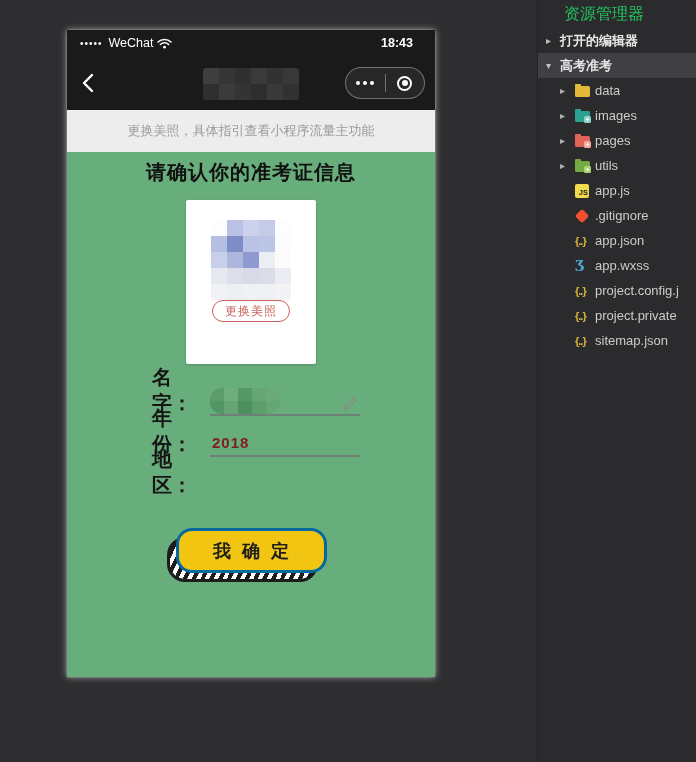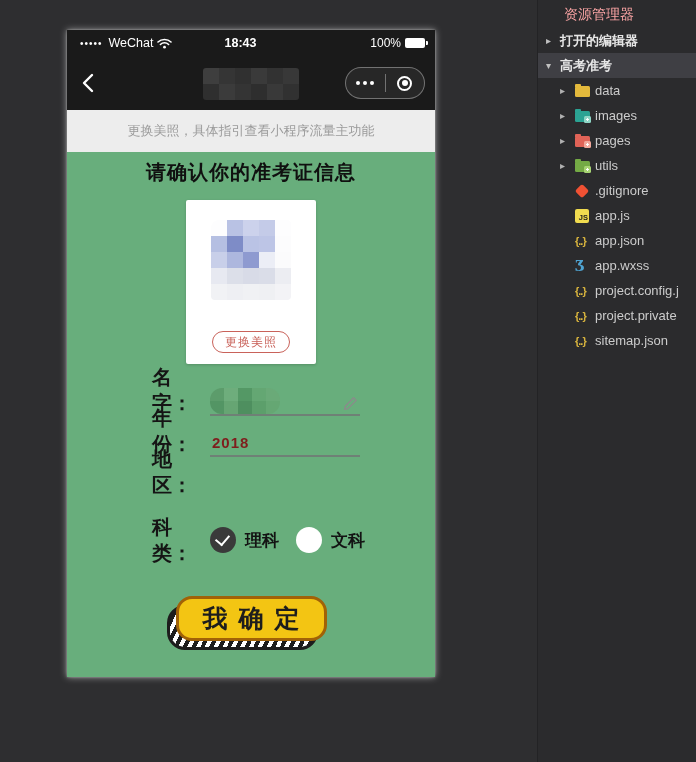--- a/index.html
+++ b/index.html
@@ -37,21 +37,21 @@
   .adbanner { height:42px; background:#ededed; color:#9b9b9b; font-size:13px;
     display:flex; align-items:center; justify-content:center; }
 
   .content { flex:1; background:#68ae7c; overflow:hidden; }
   .page-title { margin-top:7px; text-align:center; font-size:20px; font-weight:bold; color:#101010; letter-spacing:1px; }
 
   .photo-card { width:130px; height:164px; background:#fff; margin:14px auto 0; border-radius:2px;
     box-shadow:0 1px 3px rgba(0,0,0,.18); display:flex; flex-direction:column; align-items:center; }
   .photo-mosaic { margin-top:20px; display:grid; grid-template-columns:repeat(5,16px); grid-auto-rows:16px;
     border-radius:8px 4px 4px 4px; overflow:hidden; }
-  .change-pill { margin-top:31px; width:78px; height:22px; border:1px solid #c9625a; border-radius:11px;
+  .change-pill { width:78px; height:22px; border:1px solid #c9625a; border-radius:11px;
     color:#c9625a; font-size:12px; display:flex; align-items:center; justify-content:center;
     background:#fff; cursor:pointer; letter-spacing:1px; }
 
   .form { margin:24px 0 0 85px; width:230px; }
   .form-row { display:flex; align-items:flex-end; margin-bottom:13px; height:28px; }
   .f-label { font-size:20px; font-weight:bold; color:#151515; width:58px; flex:0 0 58px; line-height:26px; }
   .f-field { width:150px; border-bottom:2px solid #6f8076; height:28px; position:relative;
     display:flex; align-items:center; }
   .f-value { font-size:15px; font-weight:bold; color:#7f1d1d; padding-left:2px; letter-spacing:1px; }
   .name-mosaic { display:grid; grid-template-columns:repeat(5,14px); grid-auto-rows:13px;
@@ -66,28 +66,28 @@
   .opt-circle.unchecked { background:#fff; }
   .opt-circle.checked::after { content:""; position:absolute; left:8px; top:5px; width:7px; height:11px;
     border-right:2.5px solid #fff; border-bottom:2.5px solid #fff; transform:rotate(40deg); }
   .opt-label { font-size:17px; font-weight:bold; color:#131313; }
 
   .confirm-wrap { position:relative; width:151px; height:45px; margin:30px auto 0; cursor:pointer; }
   .confirm-base { position:absolute; left:-9px; top:9px; width:100%; height:100%;
     border:3px solid #1d1d1d; border-radius:18px;
     background:repeating-linear-gradient(115deg,#ffffff 0 4px,#1d1d1d 4px 8px); }
   .confirm-face { position:absolute; left:0; top:0; width:100%; height:100%;
-    background:#f3c513; border:3px solid #a16207; border-radius:16px;
+    background:#f3c513; border:3px solid #0369a1; border-radius:16px;
     display:flex; align-items:center; justify-content:center;
-    font-size:25px; font-weight:bold; color:#1d1d1d; letter-spacing:11px; padding-left:11px; }
+    font-size:18px; font-weight:bold; color:#1d1d1d; letter-spacing:11px; padding-left:11px; }
 
   
   .explorer { position:absolute; left:537px; top:0; width:159px; height:762px;
     background:#2b2b2d; border-left:1px solid #232325; color:#c8c8c8; font-size:13px; overflow:hidden; }
-  .exp-header { height:28px; line-height:28px; padding-left:26px; font-size:14px; color:#fca5a5; }
+  .exp-header { height:28px; line-height:28px; padding-left:26px; font-size:16px; color:#22c55e; }
   .sec-row { height:25px; display:flex; align-items:center; padding-left:8px; cursor:pointer; }
   .sec-row.selected { background:#3f3f44; }
   .sec-arrow { width:14px; color:#c0c0c0; font-size:10px; flex:0 0 14px; }
   .sec-label { font-weight:bold; color:#e6e6e6; font-size:13px; }
   .tree-row { height:25px; display:flex; align-items:center; padding-left:22px; cursor:pointer; }
   .t-arrow { width:15px; flex:0 0 15px; color:#b2b2b2; font-size:10px; }
   .t-iconslot { width:20px; flex:0 0 20px; display:flex; align-items:center; }
   .t-label { color:#cccccc; white-space:nowrap; overflow:hidden; }
 
   .icon-folder { width:15px; height:11px; border-radius:1.5px; background:var(--fc); position:relative; margin-top:2px; }
@@ -111,24 +111,20 @@
       <span class="sb-left">
         <span class="sb-dots">•••••</span>
         <span class="sb-carrier">WeChat</span>
         <svg width="15" height="11" viewBox="0 0 15 11">
           <path d="M1 4 A9.5 9.5 0 0 1 14 4" stroke="#fff" stroke-width="1.6" fill="none" stroke-linecap="round"></path>
           <path d="M3.4 6.5 A5.8 5.8 0 0 1 11.6 6.5" stroke="#fff" stroke-width="1.6" fill="none" stroke-linecap="round"></path>
           <circle cx="7.5" cy="9.2" r="1.4" fill="#fff"></circle>
         </svg>
       </span>
       <span class="sb-time">18:43</span>
-      <span class="sb-right">
-        <span>100%</span>
-        <span class="bat"></span>
-      </span>
     </div>
 
     <div class="navbar">
       <svg class="back-btn" width="14" height="20" viewBox="0 0 14 20">
         <polyline points="11,2 3,10 11,18" stroke="#fff" stroke-width="2.4" fill="none" stroke-linecap="round" stroke-linejoin="round"></polyline>
       </svg>
       <div class="nav-title-mosaic">
           <div style="background: rgb(62, 62, 62);"></div>
           <div style="background: rgb(53, 53, 53);"></div>
           <div style="background: rgb(48, 48, 48);"></div>
@@ -216,31 +212,20 @@
         </div>
         <div class="form-row">
           <span class="f-label">年份：</span>
           <span class="f-field">
             <span class="f-value">2018</span>
           </span>
         </div>
         <div class="form-row">
           <span class="f-label">地区：</span>
         </div>
-        <div class="cat-row">
-          <span class="f-label">科类：</span>
-          <span class="opt">
-            <span class="opt-circle checked"></span>
-            <span class="opt-label">理科</span>
-          </span>
-          <span class="opt">
-            <span class="opt-circle unchecked"></span>
-            <span class="opt-label">文科</span>
-          </span>
-        </div>
       </div>
 
       <div class="confirm-wrap">
         <span class="confirm-base"></span>
         <span class="confirm-face">我确定</span>
       </div>
     </div>
   </div>
 </div>
 
@@ -283,31 +268,31 @@
     <span class="t-arrow">▸</span>
     <span class="t-iconslot">
           <span class="t-icon icon-folder badged" style="--fc: #74aa45; --bc: #a8d474;"></span>
         </span>
     <span class="t-label">utils</span>
   </div>
 
   <div class="tree-row">
     <span class="t-arrow"></span>
     <span class="t-iconslot">
+          <span class="t-icon icon-js">JS</span>
+        </span>
+    <span class="t-label">app.js</span>
+  </div>
+
+  <div class="tree-row">
+    <span class="t-arrow"></span>
+    <span class="t-iconslot">
           <span class="t-icon icon-git"></span>
         </span>
     <span class="t-label">.gitignore</span>
-  </div>
-
-  <div class="tree-row">
-    <span class="t-arrow"></span>
-    <span class="t-iconslot">
-          <span class="t-icon icon-js">JS</span>
-        </span>
-    <span class="t-label">app.js</span>
   </div>
 
   <div class="tree-row">
     <span class="t-arrow"></span>
     <span class="t-iconslot">
           <span class="t-icon icon-json">{..}</span>
         </span>
     <span class="t-label">app.json</span>
   </div>
 

